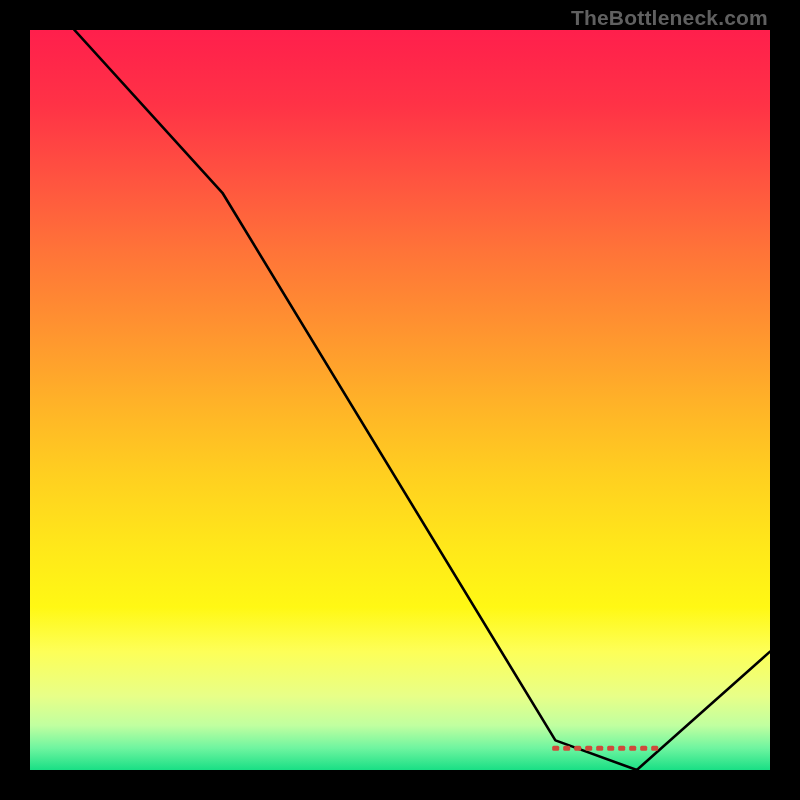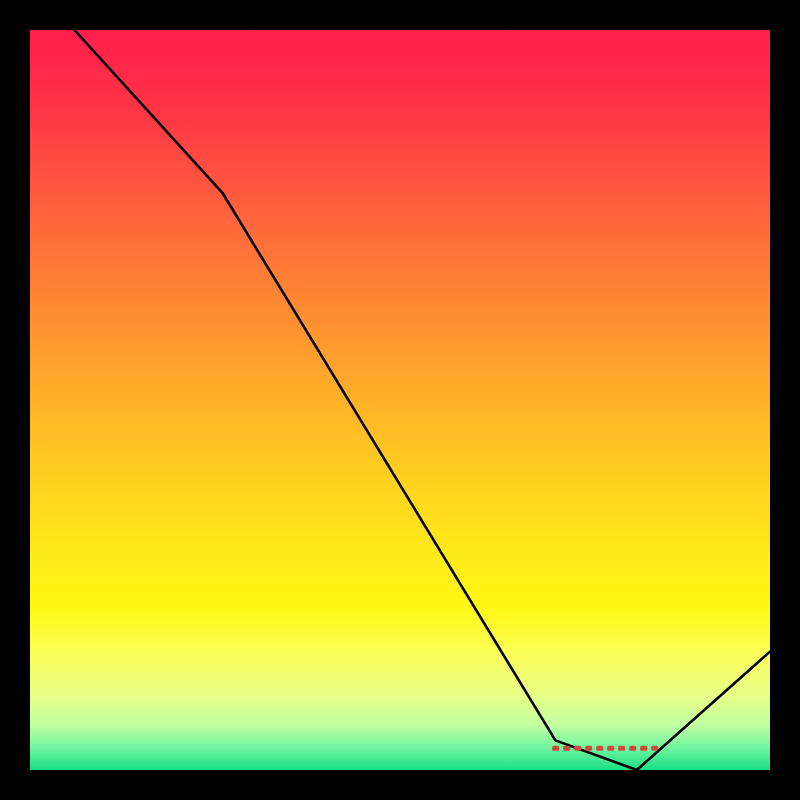--- a/index.html
+++ b/index.html
@@ -38,20 +38,21 @@
   }
   svg {
     display: block;
   }
 </style>
 </head>
 <body>
 
 <div class="frame">
 
+  <div class="watermark">TheBottleneck.com</div>
 
   <div class="plot-area">
     <svg id="chart-svg" width="740" height="740" viewBox="0 0 740 740">
       <defs>
         <linearGradient id="bg-grad" x1="0" y1="0" x2="0" y2="1">
             <stop offset="0.00%" stop-color="#ff1f4c"></stop>
             <stop offset="10.00%" stop-color="#ff3246"></stop>
             <stop offset="20.00%" stop-color="#ff5340"></stop>
             <stop offset="30.00%" stop-color="#ff7438"></stop>
             <stop offset="40.00%" stop-color="#ff9230"></stop>

